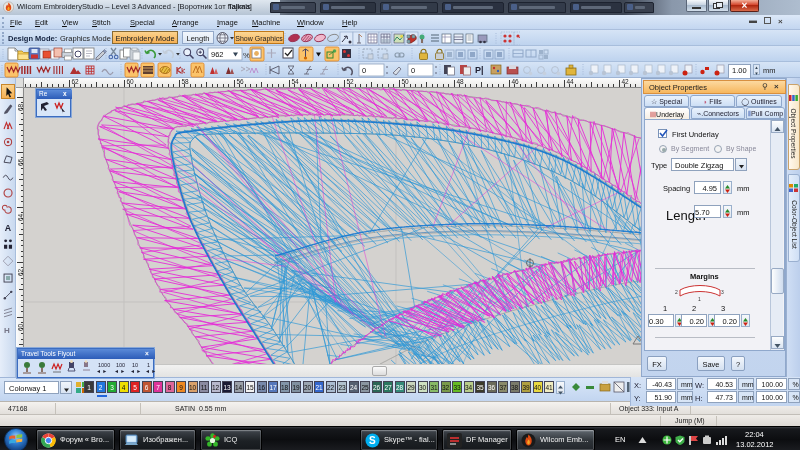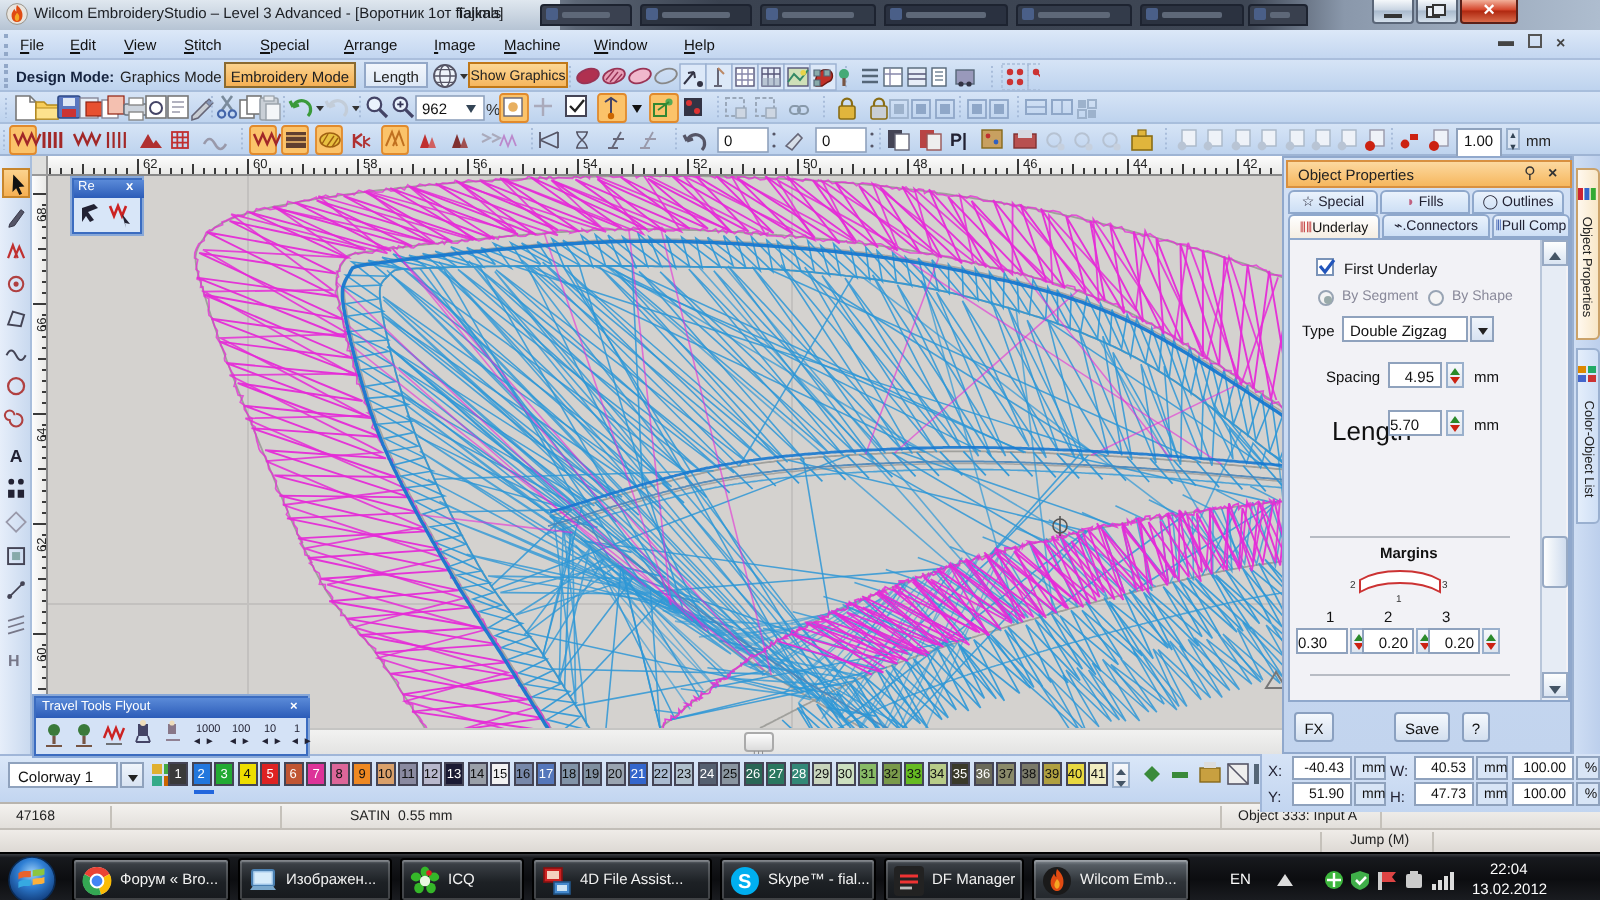--- a/index.html
+++ b/index.html
@@ -1272,29 +1272,20 @@
             <ellipse cx="3" cy="5.5" rx="2.6" ry="2.2"></ellipse>
             <ellipse cx="12" cy="5.5" rx="2.6" ry="2.2"></ellipse>
             <ellipse cx="4.5" cy="11" rx="2.4" ry="2.6"></ellipse>
             <ellipse cx="10.5" cy="11" rx="2.4" ry="2.6"></ellipse>
           </g>
           <circle cx="7.5" cy="7.5" r="2.6" fill="#e8f8e0"></circle>
           <circle cx="9.5" cy="3.5" r="1.4" fill="#d22"></circle>
         </svg></div>
         <span style="position:absolute;left:23px;top:5px;font-size:7.5px;color:#f2f2f2;white-space:nowrap;">ICQ</span>
     </div>
-    <div style="position:absolute;left:266px;top:2px;width:90px;height:22px;background:linear-gradient(#6a7077 0%,#3a3f45 10%,#1d2125 55%,#16191d 100%);border:1px solid #000;border-radius:2px;box-shadow:inset 0 0 0 1px rgba(255,255,255,0.18);">
-        <div style="position:absolute;left:4px;top:3px;width:15px;height:15px;"><svg width="15" height="15">
-          <rect x="1" y="1" width="9" height="7" fill="#cc2222" stroke="#881111" stroke-width="0.8"></rect>
-          <rect x="2.5" y="2.5" width="6" height="4" fill="#f4d0c0"></rect>
-          <rect x="6" y="8" width="8" height="6" fill="#4488cc" stroke="#225588" stroke-width="0.8"></rect>
-          <rect x="7.5" y="9.5" width="5" height="3" fill="#cde4f4"></rect>
-        </svg></div>
-        <span style="position:absolute;left:23px;top:5px;font-size:7.5px;color:#f2f2f2;white-space:nowrap;">4D File Assist...</span>
-    </div>
     <div style="position:absolute;left:360px;top:2px;width:78px;height:22px;background:linear-gradient(#6a7077 0%,#3a3f45 10%,#1d2125 55%,#16191d 100%);border:1px solid #000;border-radius:2px;box-shadow:inset 0 0 0 1px rgba(255,255,255,0.18);">
         <div style="position:absolute;left:4px;top:3px;width:15px;height:15px;"><svg width="15" height="15">
           <circle cx="7.5" cy="7.5" r="7" fill="#00aff0"></circle>
           <text x="4" y="11" font-size="10" font-weight="bold" fill="#fff">S</text>
         </svg></div>
         <span style="position:absolute;left:23px;top:5px;font-size:7.5px;color:#f2f2f2;white-space:nowrap;">Skype™ - fial...</span>
     </div>
     <div style="position:absolute;left:442px;top:2px;width:70px;height:22px;background:linear-gradient(#6a7077 0%,#3a3f45 10%,#1d2125 55%,#16191d 100%);border:1px solid #000;border-radius:2px;box-shadow:inset 0 0 0 1px rgba(255,255,255,0.18);">
         <div style="position:absolute;left:4px;top:3px;width:15px;height:15px;"><svg width="15" height="15">
           <rect width="15" height="15" rx="2" fill="#222"></rect>

